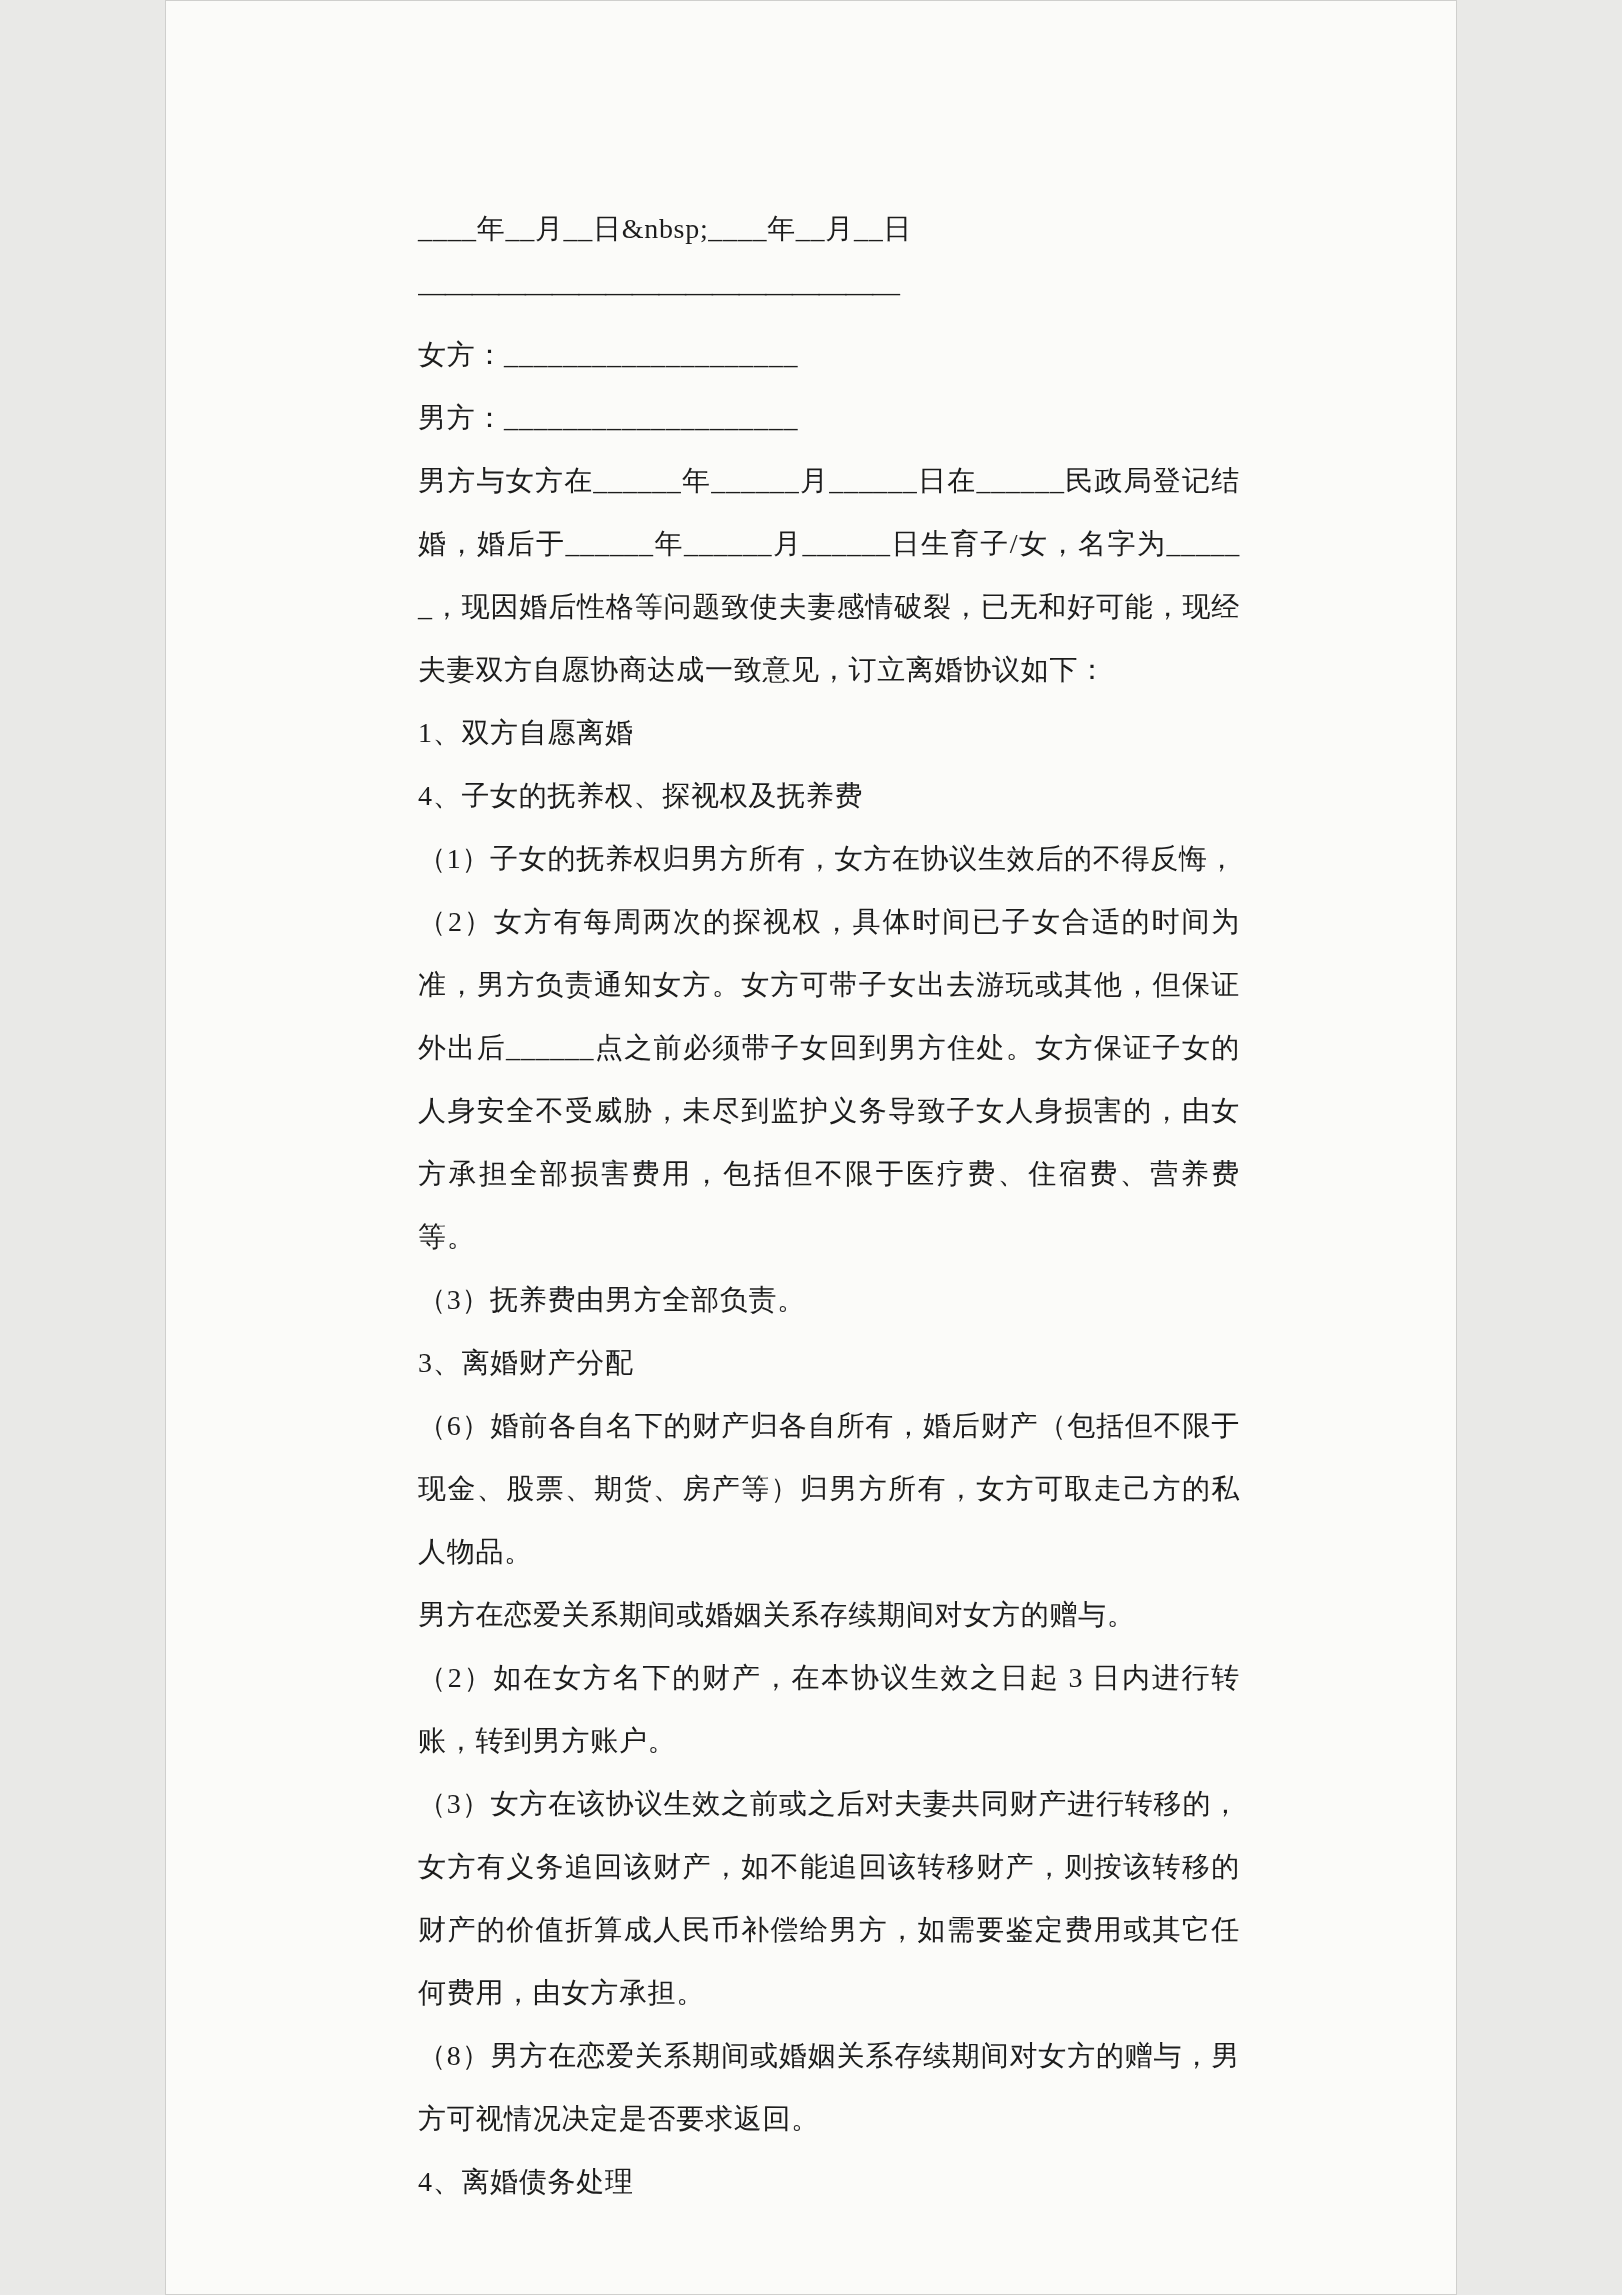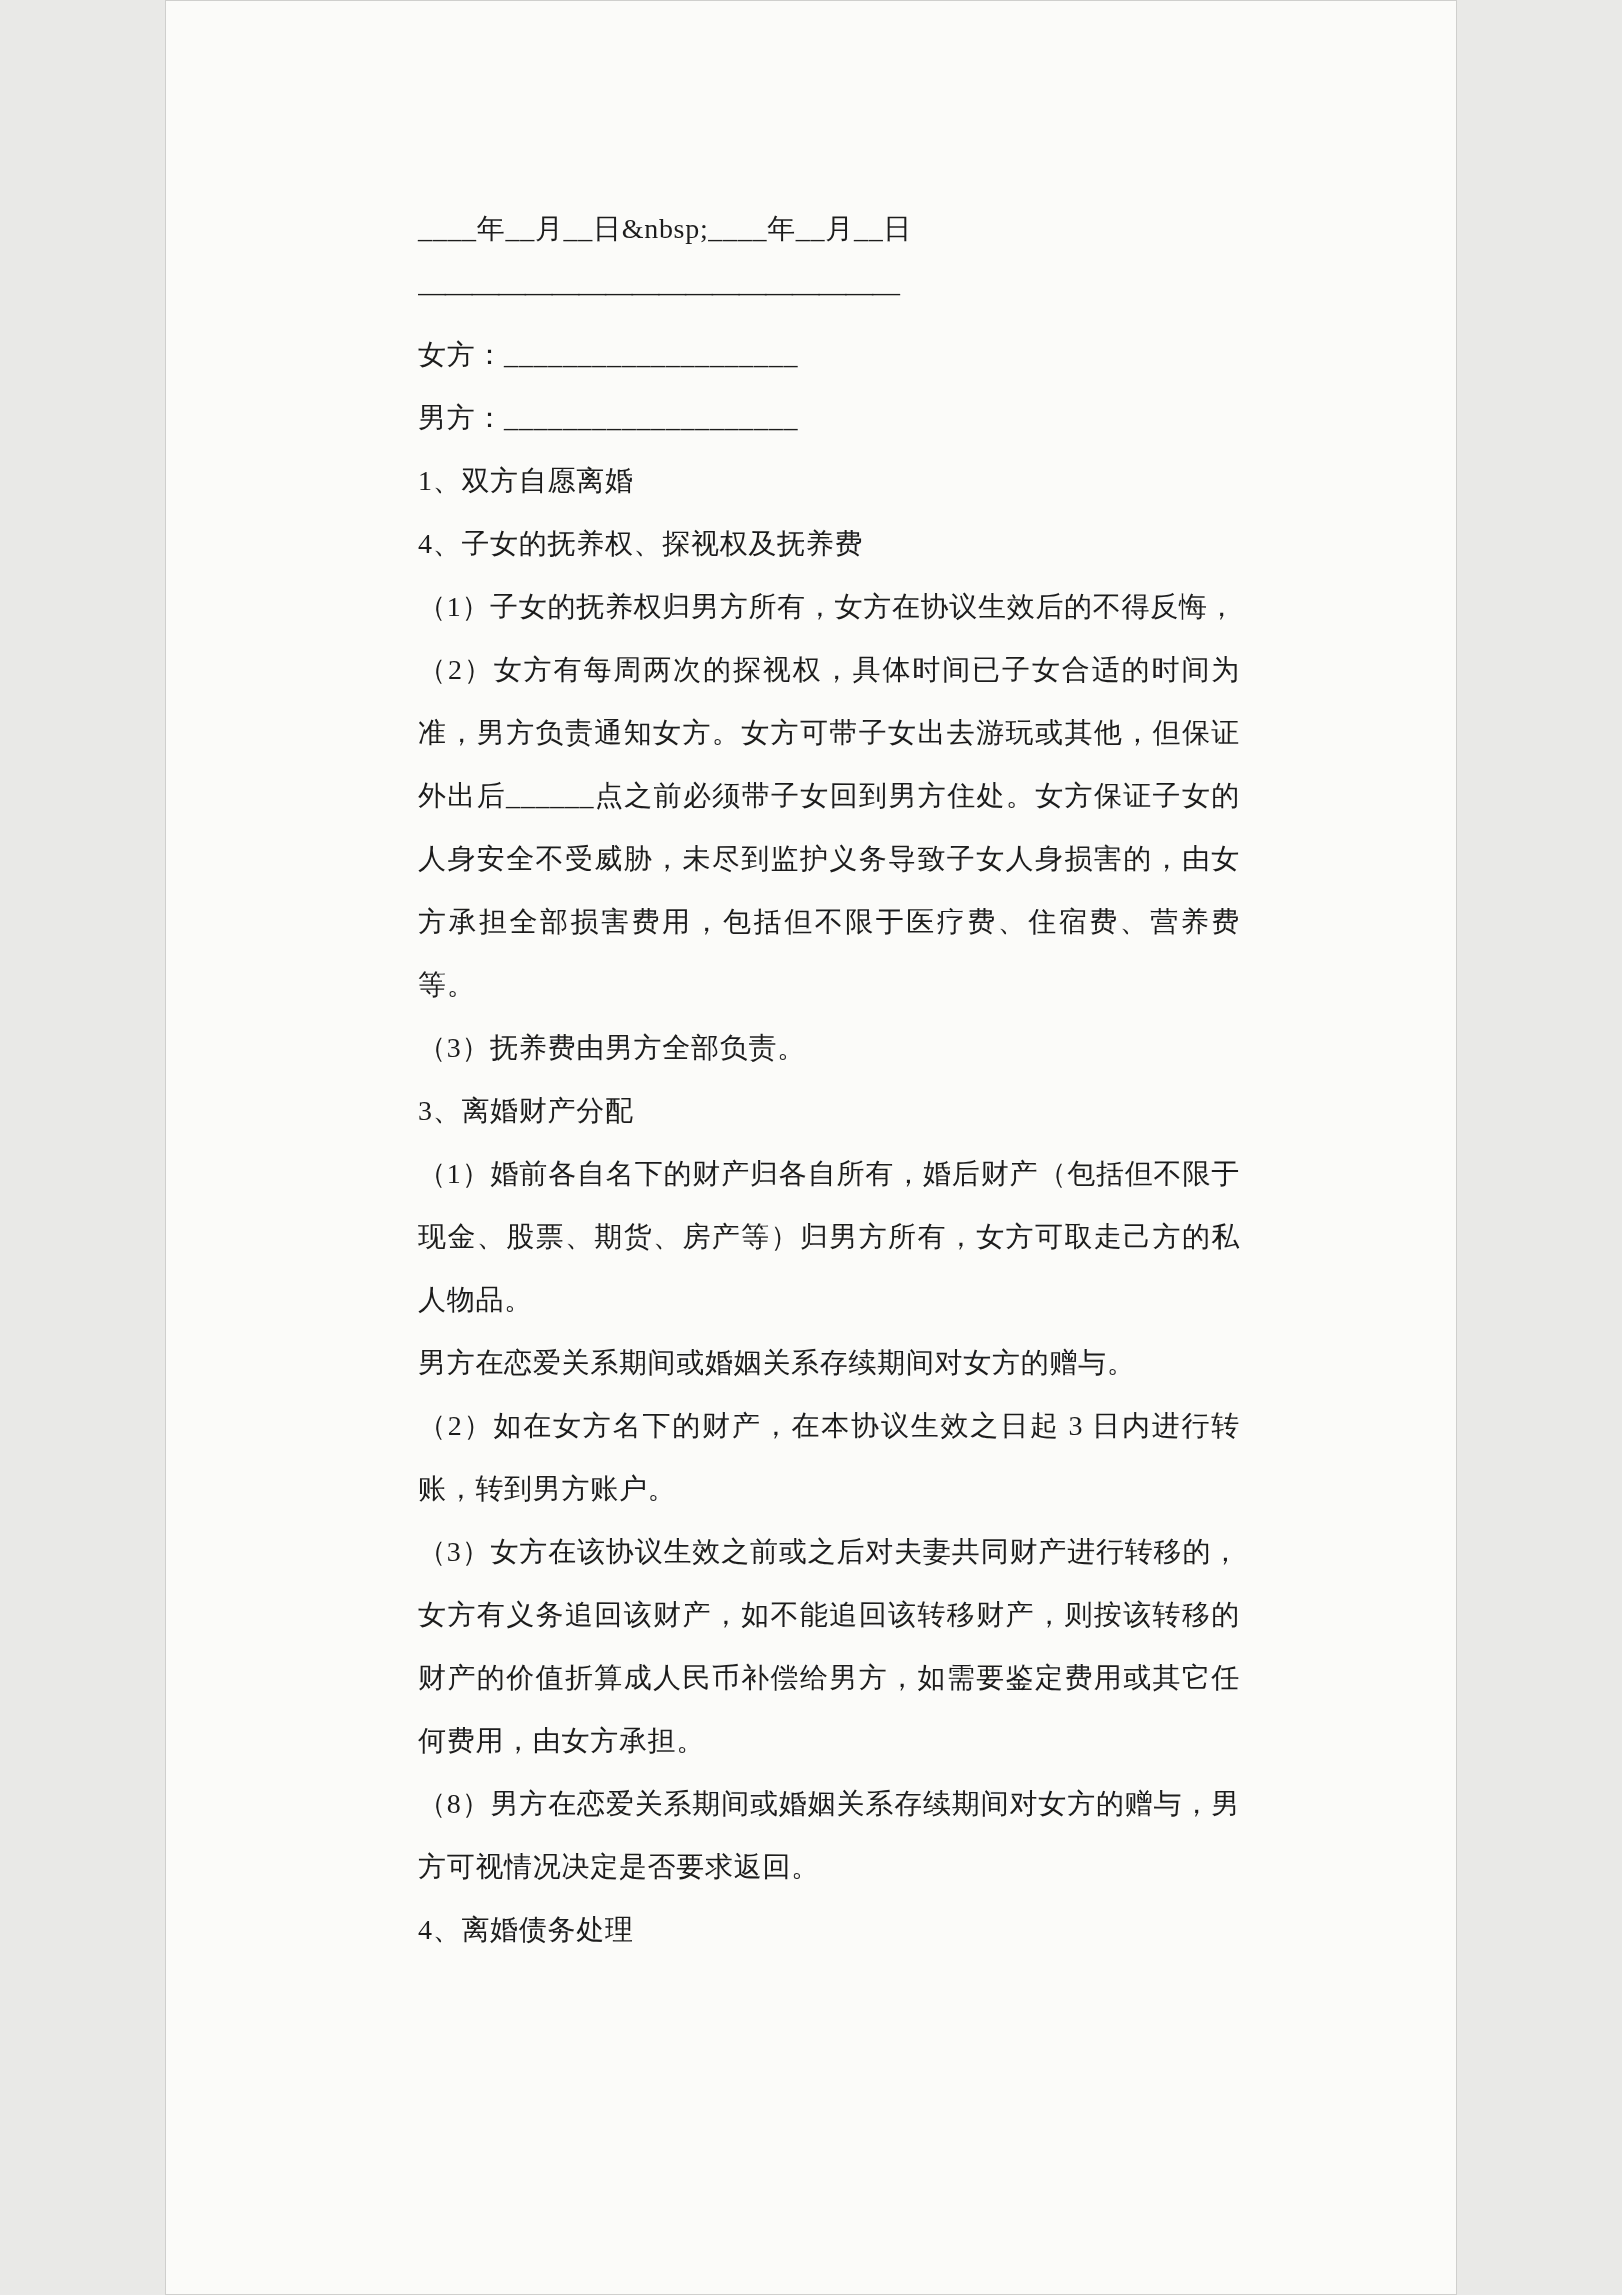--- a/index.html
+++ b/index.html
@@ -47,27 +47,28 @@
 </style>
 </head>
 <body>
 
 <div class="page">
   <div class="content">
     <p class="left">____年__月__日&amp;nbsp;____年__月__日</p>
     <p class="left separator">——————————————————</p>
     <p class="left">女方：____________________</p>
     <p class="left">男方：____________________</p>
+    <p>男方与女方在______年______月______日在______民政局登记结婚，婚后于______年______月______日生育子/女，名字为______，现因婚后性格等问题致使夫妻感情破裂，已无和好可能，现经夫妻双方自愿协商达成一致意见，订立离婚协议如下：</p>
     <p class="left">1、双方自愿离婚</p>
     <p class="left">4、子女的抚养权、探视权及抚养费</p>
     <p>（1）子女的抚养权归男方所有，女方在协议生效后的不得反悔，</p>
     <p>（2）女方有每周两次的探视权，具体时间已子女合适的时间为准，男方负责通知女方。女方可带子女出去游玩或其他，但保证外出后______点之前必须带子女回到男方住处。女方保证子女的人身安全不受威胁，未尽到监护义务导致子女人身损害的，由女方承担全部损害费用，包括但不限于医疗费、住宿费、营养费等。</p>
     <p class="left">（3）抚养费由男方全部负责。</p>
     <p class="left">3、离婚财产分配</p>
-    <p>（1）婚前各自名下的财产归各自所有，婚后财产（包括但不限于现金、股票、期货、房产等）归男方所有，女方可取走己方的私人物品。</p>
+    <p>（6）婚前各自名下的财产归各自所有，婚后财产（包括但不限于现金、股票、期货、房产等）归男方所有，女方可取走己方的私人物品。</p>
     <p class="left">男方在恋爱关系期间或婚姻关系存续期间对女方的赠与。</p>
     <p>（2）如在女方名下的财产，在本协议生效之日起 3 日内进行转账，转到男方账户。</p>
     <p>（3）女方在该协议生效之前或之后对夫妻共同财产进行转移的，女方有义务追回该财产，如不能追回该转移财产，则按该转移的财产的价值折算成人民币补偿给男方，如需要鉴定费用或其它任何费用，由女方承担。</p>
     <p>（8）男方在恋爱关系期间或婚姻关系存续期间对女方的赠与，男方可视情况决定是否要求返回。</p>
     <p class="left">4、离婚债务处理</p>
   </div>
 </div>
 
 
 </body></html>

